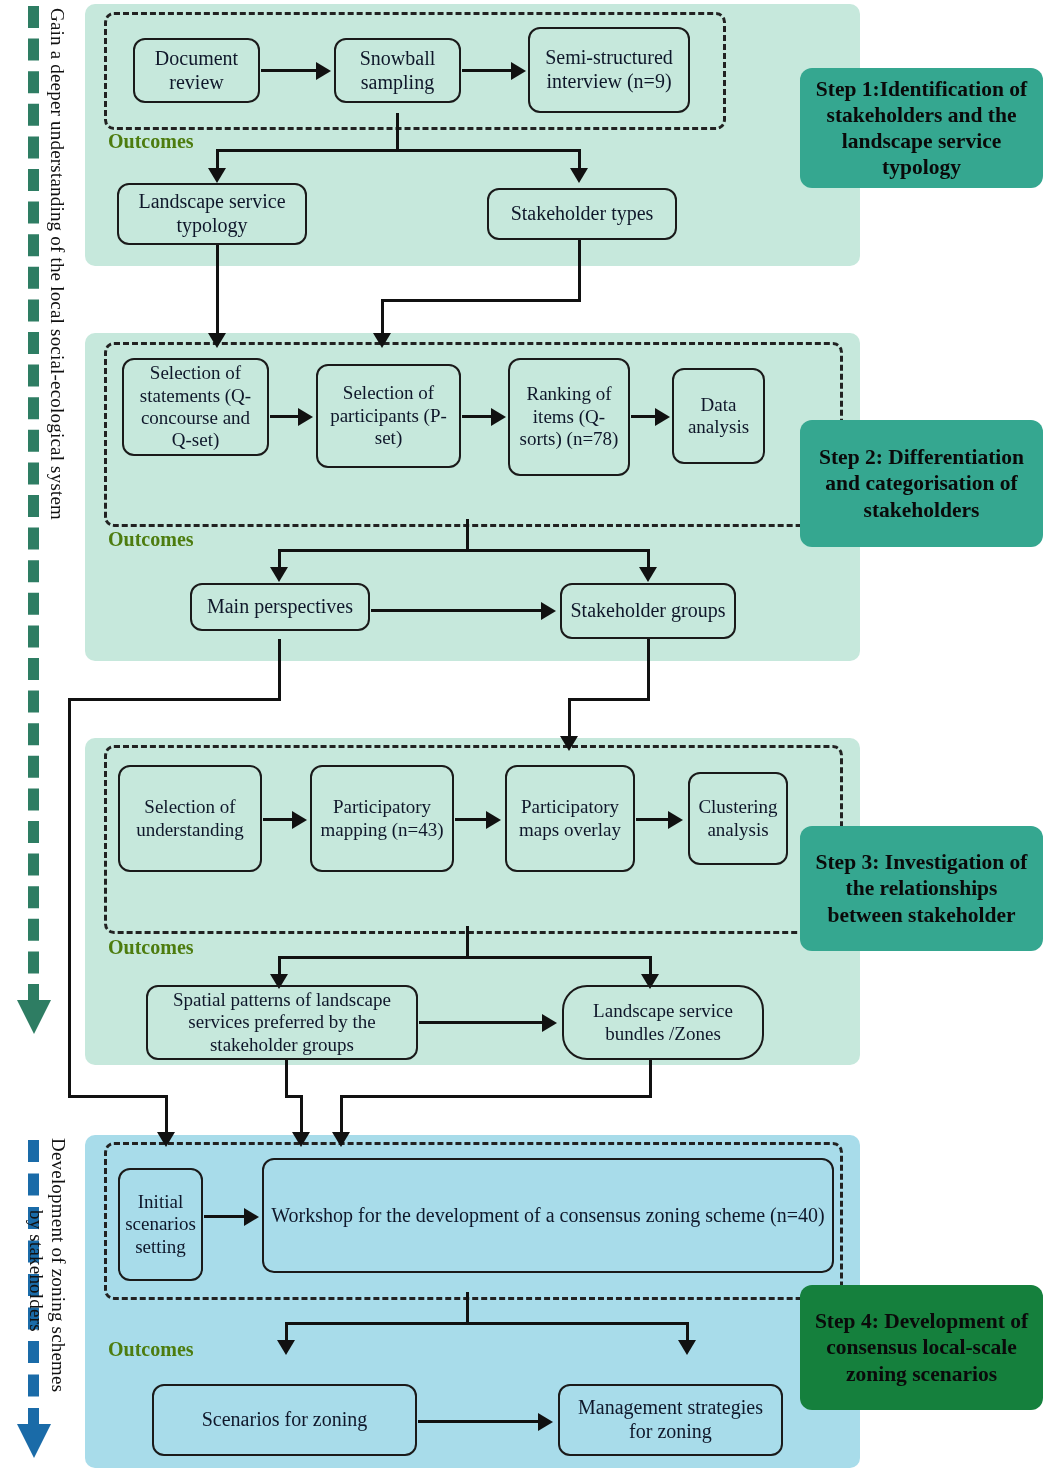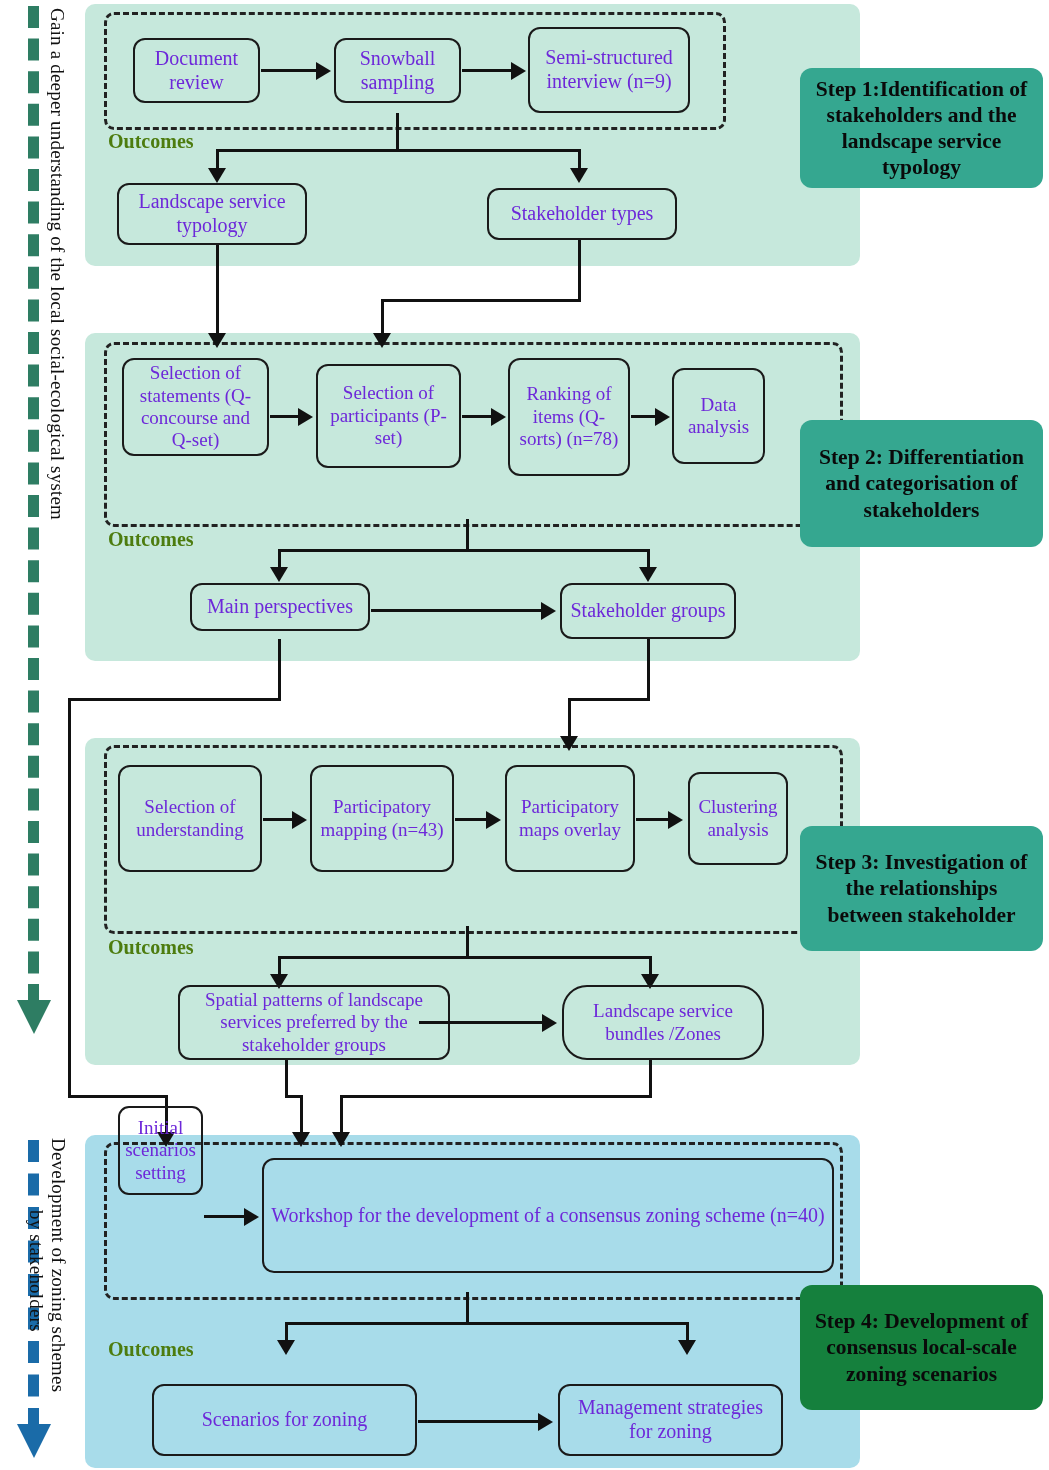--- a/index.html
+++ b/index.html
@@ -23,21 +23,21 @@
 
   
   .step-badge{position:absolute;border-radius:12px;display:flex;align-items:center;justify-content:center;
     text-align:center;font-weight:bold;font-size:21.5px;line-height:1.22;color:#0a0a0a;padding:6px 10px;box-sizing:border-box;}
   .step-badge.green{background:#35a790;}
   .step-badge.cyan{background:#15803d;}
 
   
   .node{position:absolute;border:2.2px solid #1a1a1a;border-radius:12px;background:transparent;
     display:flex;align-items:center;justify-content:center;text-align:center;
-    font-size:20px;line-height:1.18;color:#6d28d9;box-sizing:border-box;padding:19px 5px;}
+    font-size:20px;line-height:1.18;color:#0f172a;box-sizing:border-box;padding:19px 5px;}
   .node.sm{font-size:19px;}
 
   .outcomes{position:absolute;font-weight:bold;font-size:20px;color:#4d7c0f;}
 
   
   .ln{position:absolute;background:#111;}
   .lnh{height:3.4px;}
   .lnv{width:3.4px;}
   .ah-down{position:absolute;width:0;height:0;border-left:9px solid transparent;border-right:9px solid transparent;border-top:15px solid #111;}
   .ah-right{position:absolute;width:0;height:0;border-top:9px solid transparent;border-bottom:9px solid transparent;border-left:15px solid #111;}
@@ -153,37 +153,37 @@
 
   <div class="outcomes" style="left:108px;top:936px;">Outcomes</div>
 
   <div class="ln lnv" style="left:466px;top:926px;height:33px;"></div>
   <div class="ln lnh" style="left:278px;top:956px;width:374px;"></div>
   <div class="ln lnv" style="left:278px;top:956px;height:21px;"></div>
   <div class="ah-down" style="left:270px;top:974px;"></div>
   <div class="ln lnv" style="left:649px;top:956px;height:21px;"></div>
   <div class="ah-down" style="left:641px;top:974px;"></div>
 
-  <div class="node sm" style="left:146px;top:985px;width:272px;height:75px;margin-left:32px;">Spatial patterns of landscape services preferred by the stakeholder groups</div>
+  <div class="node sm" style="left:146px;top:985px;width:272px;height:75px;">Spatial patterns of landscape services preferred by the stakeholder groups</div>
   <div class="node sm" style="left:562px;top:985px;width:202px;height:75px;border-radius:25px;">Landscape service bundles /Zones</div>
 
   <div class="ln lnh" style="left:419px;top:1021px;width:125px;"></div>
   <div class="ah-right" style="left:542px;top:1014px;"></div>
 
   <div class="ln lnv" style="left:285px;top:1060px;height:38px;"></div>
   <div class="ln lnh" style="left:285px;top:1095px;width:18px;"></div>
   <div class="ln lnv" style="left:300px;top:1095px;height:43px;"></div>
   <div class="ah-down" style="left:292px;top:1132px;"></div>
 
   <div class="ln lnv" style="left:649px;top:1060px;height:38px;"></div>
   <div class="ln lnh" style="left:340px;top:1095px;width:312px;"></div>
   <div class="ln lnv" style="left:340px;top:1095px;height:43px;"></div>
   <div class="ah-down" style="left:332px;top:1132px;"></div>
 
-  <div class="node sm" style="left:118px;top:1106px;width:85px;height:89px;border-radius:11px;">Initial scenarios setting</div>
+  <div class="node sm" style="left:118px;top:1168px;width:85px;height:113px;">Initial scenarios setting</div>
   <div class="node" style="left:262px;top:1158px;width:572px;height:115px;">Workshop for the development of a consensus zoning scheme (n=40)</div>
 
   <div class="ln lnh" style="left:204px;top:1215px;width:42px;"></div>
   <div class="ah-right" style="left:244px;top:1208px;"></div>
 
   <div class="outcomes" style="left:108px;top:1338px;">Outcomes</div>
 
   <div class="ln lnv" style="left:466px;top:1292px;height:33px;"></div>
   <div class="ln lnh" style="left:285px;top:1322px;width:404px;"></div>
   <div class="ln lnv" style="left:285px;top:1322px;height:21px;"></div>

